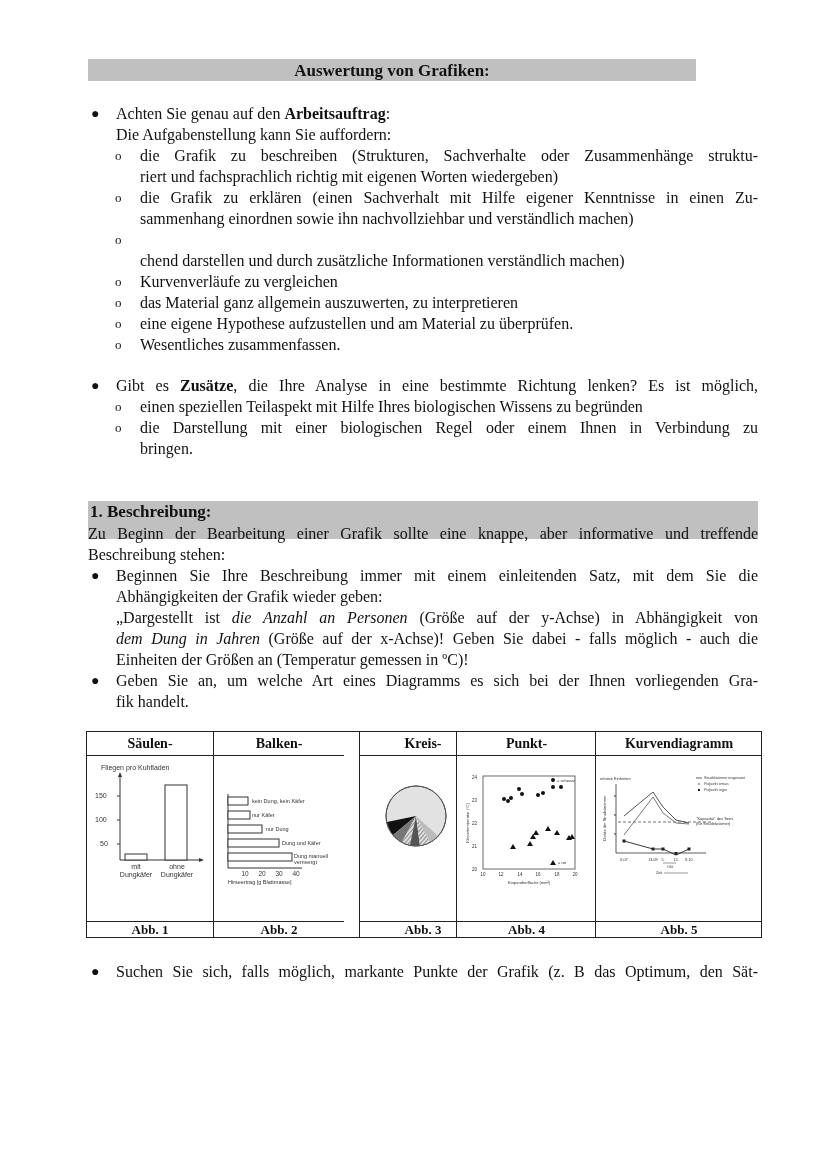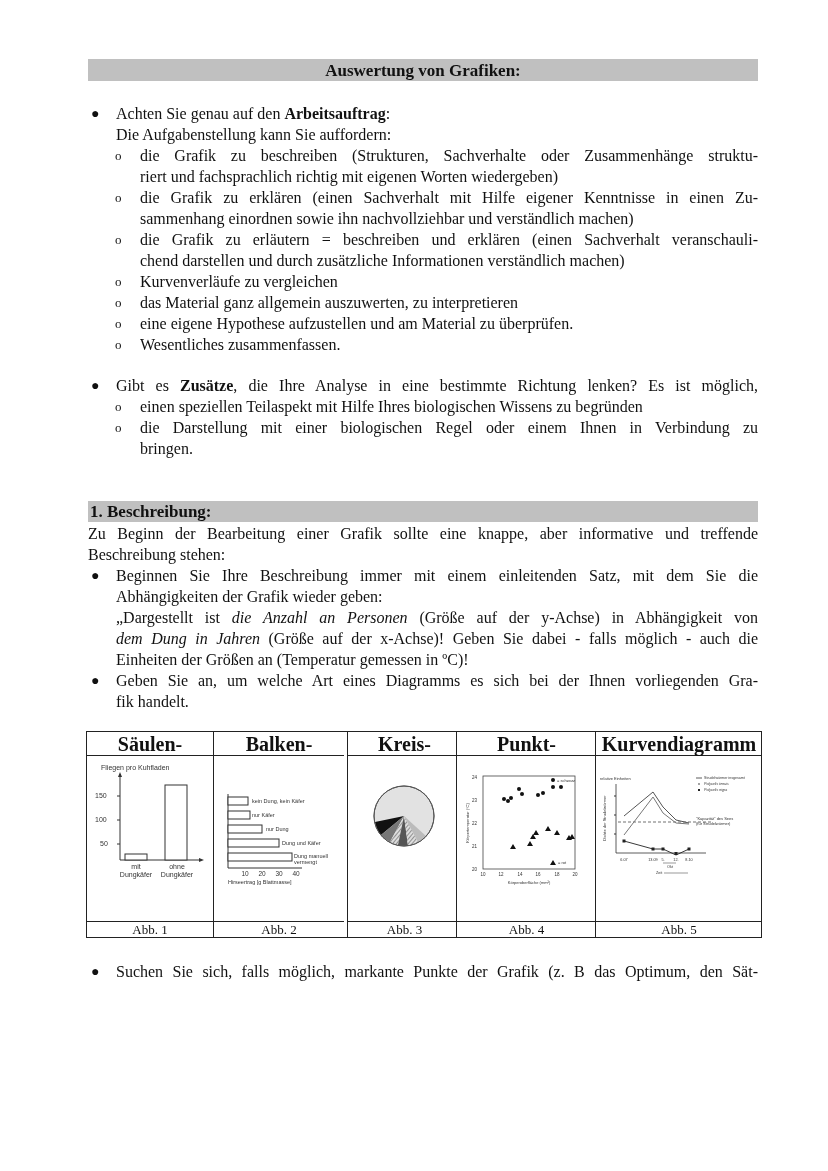--- a/index.html
+++ b/index.html
@@ -1,63 +1,63 @@
 <!DOCTYPE html>
 <html><head>
 <meta charset="utf-8">
 <style>
   html, body { margin: 0; padding: 0; background: #ffffff; }
   body { width: 828px; height: 1171px; position: relative; overflow: hidden;
          font-family: "Liberation Serif", "DejaVu Serif", serif; color: #111; }
   .page { position: absolute; left: 0; top: 0; width: 828px; height: 1171px; }
-  .title-bar { position: absolute; left: 88px; top: 59px; width: 670px; height: 22px;
+  .title-bar { position: absolute; left: 88px; top: 59px; width: 608px; height: 22px;
                background: #c0c0c0; text-align: center; font-weight: bold; font-size: 17px; line-height: 23px; }
-  .sec-bar { position: absolute; left: 88px; top: 501px; width: 670px; height: 21px;
+  .sec-bar { position: absolute; left: 88px; top: 501px; width: 670px; height: 38px;
              background: #c0c0c0; font-weight: bold; font-size: 17px; line-height: 22px; padding-left: 2px; box-sizing: border-box; }
   .block { position: absolute; left: 88px; width: 670px; font-size: 16px; line-height: 21px; }
   .line { position: relative; white-space: nowrap; height: 21px; }
   .just { text-align: justify; text-align-last: justify; white-space: normal; }
   .bul { position: absolute; left: 3px; top: 0; font-size: 14px; }
   .sub { position: absolute; left: 27px; top: 0; font-size: 13px; }
   .t1 { padding-left: 28px; }
   .t2 { padding-left: 52px; }
   .t0 { padding-left: 0; }
   b { font-weight: bold; }
   i { font-style: italic; }
 
   
   .fig-table { position: absolute; left: 86px; top: 731px; width: 676px; height: 207px;
                border: 1px solid #222; box-sizing: border-box; }
   .col { position: absolute; top: 0; height: 100%; border-left: 1px solid #222; }
   .col:first-child { border-left: none; }
   .col-head { position: absolute; left: 0; right: 0; top: 0; height: 23px; border-bottom: 1px solid #222;
-              text-align: center; font-weight: bold; font-size: 20px; line-height: 24px; }
+              text-align: center; font-weight: bold; font-size: 14px; line-height: 24px; }
   .col-fig { position: absolute; left: 0; right: 0; top: 24px; height: 166px; }
   .col-cap { position: absolute; left: 0; right: 0; bottom: 0; height: 15px; border-top: 1px solid #222;
-             text-align: center; font-weight: normal; font-size: 13px; line-height: 15px; }
+             text-align: center; font-weight: bold; font-size: 13px; line-height: 15px; }
   svg text { font-family: "Liberation Sans", "DejaVu Sans", sans-serif; }
 </style>
 </head>
 <body>
 
 <div class="page">
 
   <div class="title-bar">Auswertung von Grafiken:</div>
 
   <div class="block" style="top:103px;">
     <div class="line t1">
       <span class="bul">●</span>
       <span>Achten Sie genau auf den </span><b>Arbeitsauftrag</b><span>:</span>
     </div>
     <div class="line t1">Die Aufgabenstellung kann Sie auffordern:</div>
     <div class="line t2 just"><span class="sub">o</span><span>die Grafik zu beschreiben (Strukturen, Sachverhalte oder Zusammenhänge struktu-</span></div>
     <div class="line t2">riert und fachsprachlich richtig mit eigenen Worten wiedergeben)</div>
     <div class="line t2 just"><span class="sub">o</span><span>die Grafik zu erklären (einen Sachverhalt mit Hilfe eigener Kenntnisse in einen Zu-</span></div>
     <div class="line t2">sammenhang einordnen sowie ihn nachvollziehbar und verständlich machen)</div>
-    <div class="line t2 just"><span class="sub">o</span><span>die Grafik zu erläutern = beschreiben und erklären (einen Sachverhalt veranschauli-</span></div>
+    <div class="line t2 just"><span class="sub">o</span></div>
     <div class="line t2">chend darstellen und durch zusätzliche Informationen verständlich machen)</div>
     <div class="line t2"><span class="sub">o</span><span>Kurvenverläufe zu vergleichen</span></div>
     <div class="line t2"><span class="sub">o</span><span>das Material ganz allgemein auszuwerten, zu interpretieren</span></div>
     <div class="line t2"><span class="sub">o</span><span>eine eigene Hypothese aufzustellen und am Material zu überprüfen.</span></div>
     <div class="line t2"><span class="sub">o</span><span>Wesentliches zusammenfassen.</span></div>
   </div>
 
   <div class="block" style="top:375px;">
     <div class="line t1 just">
       <span class="bul">●</span>
@@ -130,21 +130,21 @@
           <text x="31" y="120" font-size="6.5" fill="#333" text-anchor="middle">10</text>
           <text x="48" y="120" font-size="6.5" fill="#333" text-anchor="middle">20</text>
           <text x="65" y="120" font-size="6.5" fill="#333" text-anchor="middle">30</text>
           <text x="82" y="120" font-size="6.5" fill="#333" text-anchor="middle">40</text>
           <text x="14" y="128" font-size="5.5" fill="#333">Hirseertrag [g Blattmasse]</text>
         </svg>
       </div>
       <div class="col-cap">Abb. 2</div>
     </div>
 
-    <div class="col" style="left:260px; width:113px;">
+    <div class="col" style="left:272px; width:113px;padding-left:13px;">
       <div class="col-head">Kreis-</div>
       <div class="col-fig">
         <svg width="113" height="166" viewBox="0 0 113 166">
           <defs>
             <pattern id="stripe" width="3" height="3" patternUnits="userSpaceOnUse" patternTransform="rotate(40)">
               <rect width="3" height="3" fill="#ddd"></rect>
               <line x1="0" y1="0" x2="0" y2="3" stroke="#444" stroke-width="1"></line>
             </pattern>
           </defs>
           <circle cx="56" cy="60" r="30" fill="#e2e2e2" stroke="#555" stroke-width="1"></circle>

